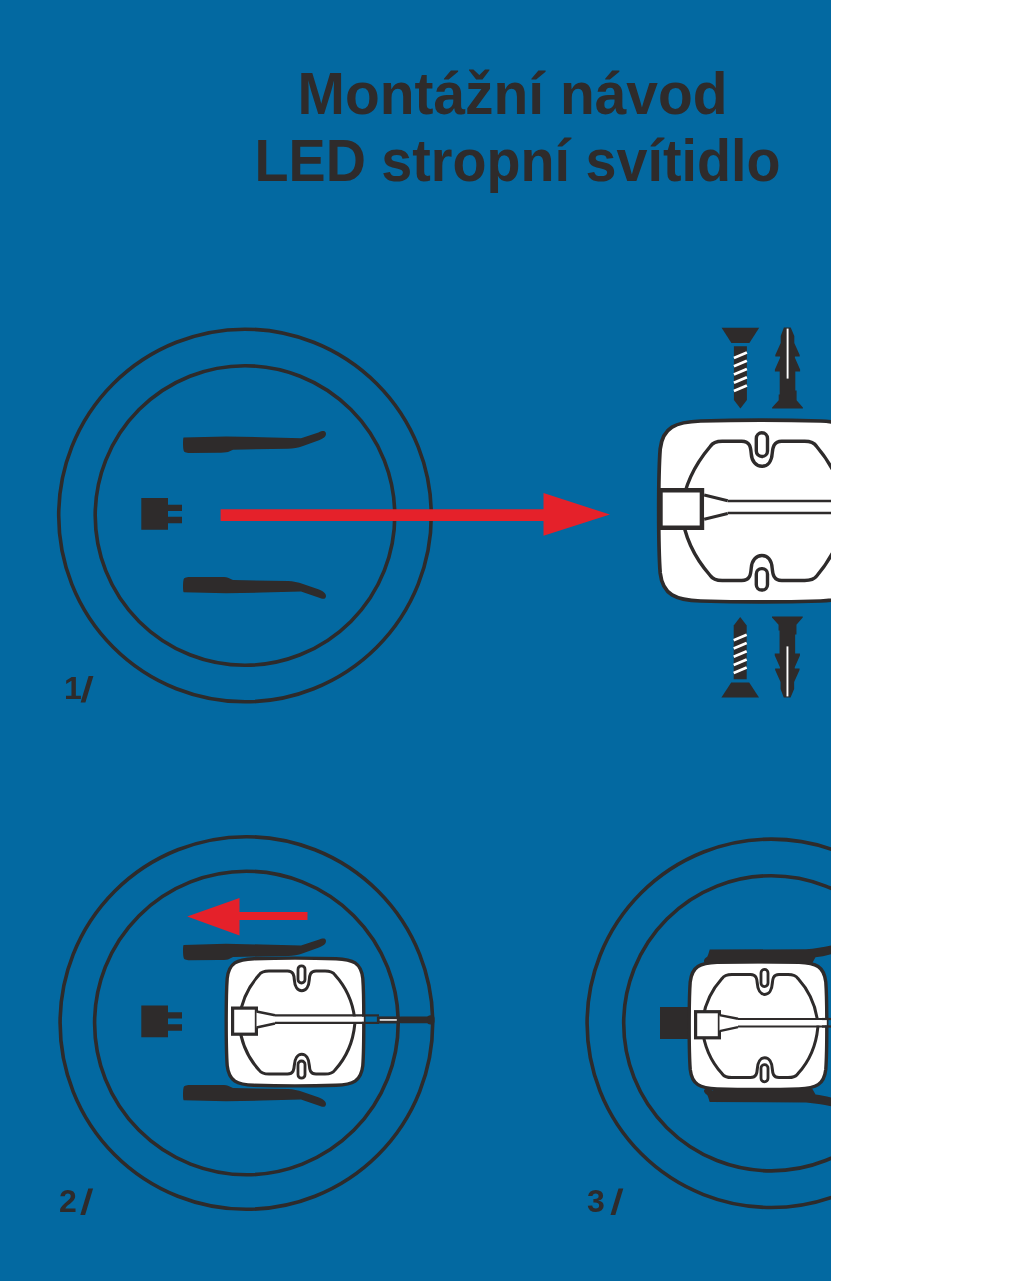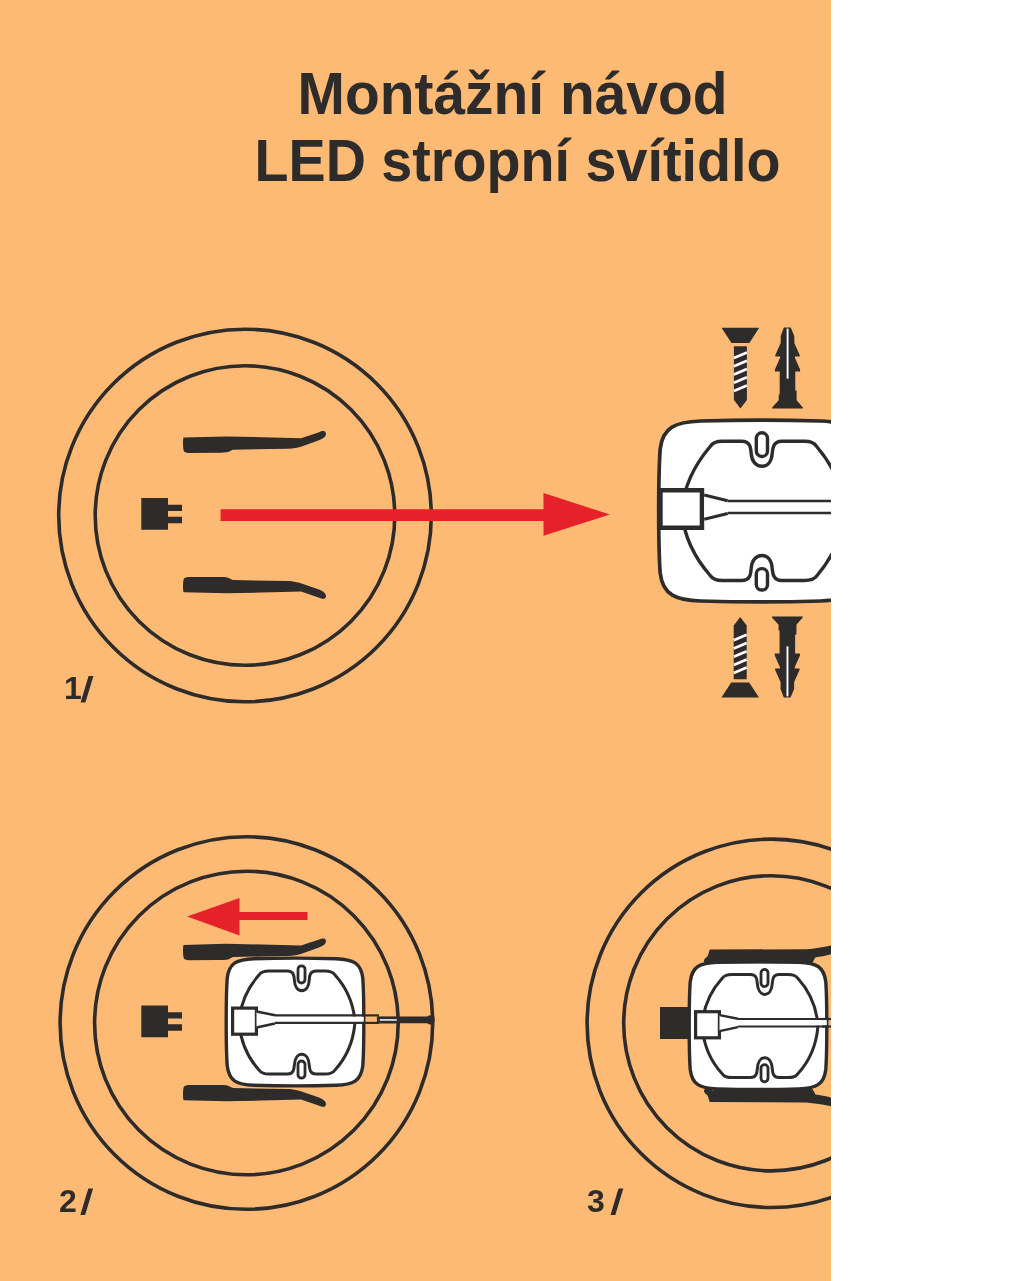--- a/index.html
+++ b/index.html
@@ -1,16 +1,16 @@
 <!DOCTYPE html>
 <html><head>
 <meta charset="utf-8">
 <style>
   html,body{margin:0;padding:0;background:#ffffff;}
-  #page{position:relative;width:831px;height:1281px;background:#fdba74;overflow:hidden;}
+  #page{position:relative;width:831px;height:1281px;background:#0369a1;overflow:hidden;}
   svg{display:block;}
   text{font-family:"Liberation Sans", sans-serif;font-weight:bold;fill:#2e2b2b;}
 </style>
 </head>
 <body>
 <div id="page">
 <svg width="1025" height="1281" viewBox="0 0 1025 1281">
   <defs>
 
     <path id="clip" d="M 183.7,437.6

